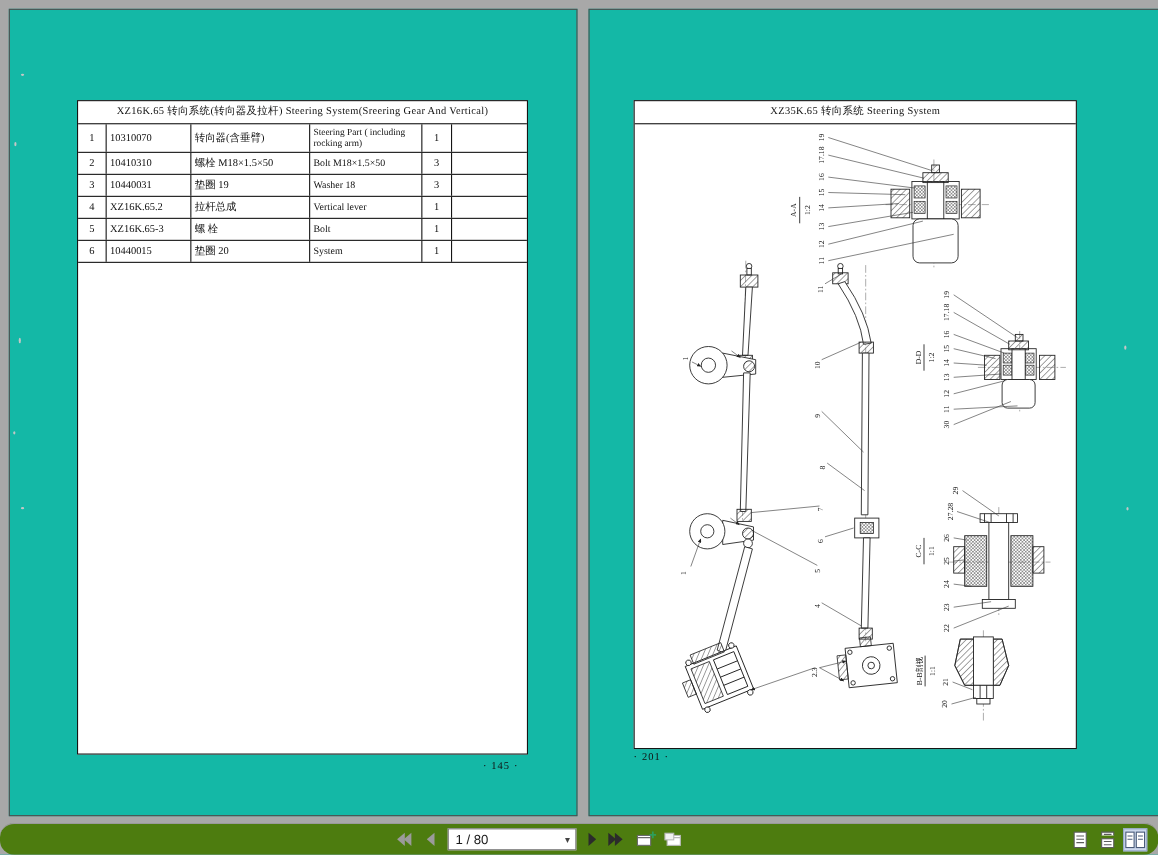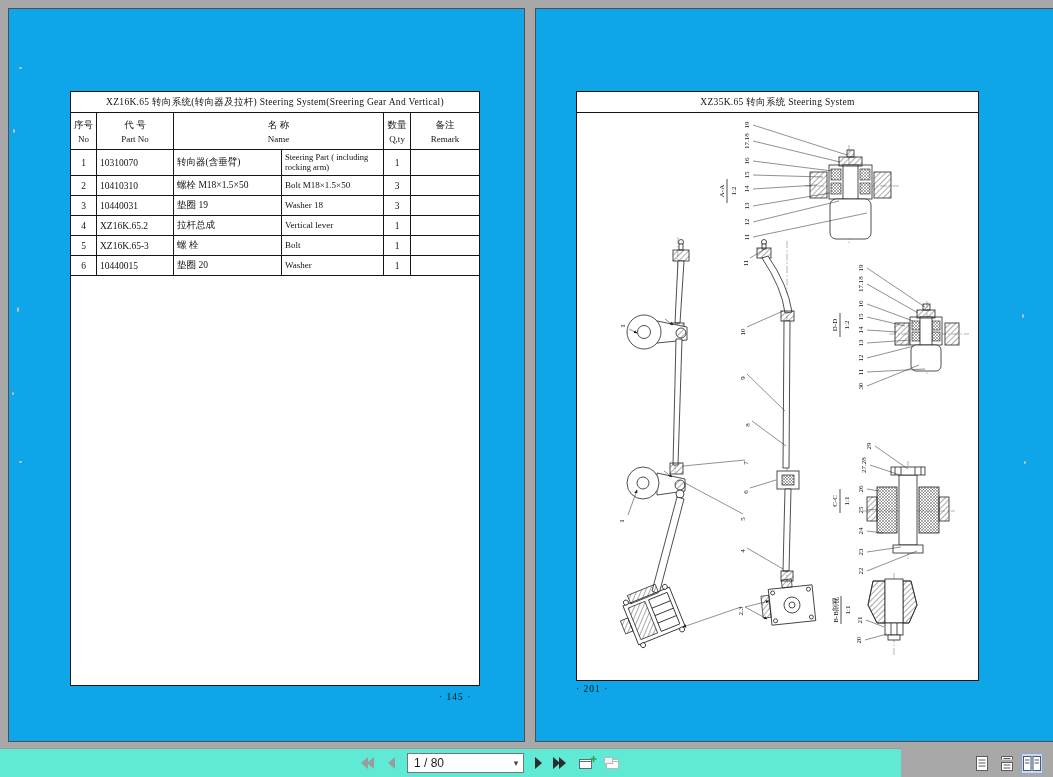--- a/index.html
+++ b/index.html
@@ -1,20 +1,20 @@
 <!DOCTYPE html>
 <html><head>
 <meta charset="utf-8">
 <style>
   html,body{margin:0;padding:0;}
   body{
     width:1053px;height:777px;position:relative;overflow:hidden;
     background:#a8a8a8;font-family:"Liberation Serif",serif;color:#111;
   }
-  .page{position:absolute;top:8px;height:734px;background:#0ea5e9;border:1px solid #4f4f4f;box-sizing:border-box;}
+  .page{position:absolute;top:8px;height:734px;background:#14b8a6;border:1px solid #4f4f4f;box-sizing:border-box;}
   .page-left{left:8px;width:517px;}
   .page-right{left:535px;width:575px;}
   .speck{position:absolute;background:#c6c6c6;border-radius:50%;}
 
   
   .parts-table{position:absolute;left:61px;top:82px;width:410px;height:595px;
     border:1.5px solid #151515;box-sizing:border-box;font-size:9.5px;background:#fff;}
   .t-title{height:20px;line-height:20px;text-align:center;border-bottom:1px solid #151515;
     letter-spacing:.3px;white-space:nowrap;overflow:hidden;}
   .t-head{display:grid;grid-template-columns:26px 77px 210px 27px 68px;height:36px;
@@ -41,22 +41,22 @@
     font-size:9.5px;letter-spacing:.3px;white-space:nowrap;}
   .diagram-box svg{display:block;}
   .dline{stroke:#222;stroke-width:.8;fill:none;}
   .dfill{stroke:#222;stroke-width:.8;fill:#fff;}
   .leader{stroke:#333;stroke-width:.55;fill:none;}
   .cl{stroke:#555;stroke-width:.45;stroke-dasharray:7 2 1.5 2;fill:none;}
   .callout{font-family:"Liberation Serif",serif;font-size:7px;fill:#111;}
   .vlabel{font-family:"Liberation Serif",serif;font-size:7px;fill:#111;}
 
   
-  .toolbar{position:absolute;left:0;bottom:0;width:901px;height:29px;background:#5eead4;
-    border-top:1px solid #9a9a9a;box-sizing:border-box;font-family:"Liberation Sans",sans-serif;}
+  .toolbar{position:absolute;left:0;bottom:0;width:1053px;height:29px;background:#4d7c0f;
+    border-top:1px solid #9a9a9a;box-sizing:border-box;font-family:"Liberation Sans",sans-serif;border-radius:13px;}
   .tb-btn{position:absolute;width:20px;height:18px;top:5px;display:flex;align-items:center;justify-content:center;cursor:pointer;}
   .page-box{position:absolute;left:407px;top:4px;width:117px;height:20px;background:#fff;
     border:1px solid #767676;box-sizing:border-box;display:flex;align-items:center;}
   .page-box .pb-text{font-size:12px;padding-left:6px;flex:1;color:#1a1a1a;}
   .page-box .pb-arrow{width:14px;text-align:center;font-size:9px;color:#444;}
   .view-btn{position:absolute;top:4px;width:22px;height:21px;display:flex;align-items:center;justify-content:center;
     border:1px solid transparent;box-sizing:border-box;cursor:pointer;}
   .view-active{background:#ccd8ec;border:1px solid #94a7c8;}
 </style>
 </head>
@@ -68,42 +68,20 @@
     <span class="speck" style="left:4px;top:120px;width:2px;height:4px;"></span>
     <span class="speck" style="left:8px;top:298px;width:2px;height:5px;"></span>
     <span class="speck" style="left:3px;top:383px;width:2px;height:3px;"></span>
     <span class="speck" style="left:10px;top:452px;width:3px;height:2px;"></span>
     <span class="speck" style="left:62px;top:192px;width:8px;height:5px;background:#ddd;"></span>
   </div>
 
   <div class="parts-table">
     <div class="t-title">XZ16K.65  转向系统(转向器及拉杆)  Steering System(Sreering Gear And Vertical)</div>
 
-    <div class="t-head">
-      <div class="cell">
-        <span>序号</span>
-        <span class="en">No</span>
-      </div>
-      <div class="cell">
-        <span>代  号</span>
-        <span class="en">Part No</span>
-      </div>
-      <div class="cell">
-        <span>名    称</span>
-        <span class="en">Name</span>
-      </div>
-      <div class="cell">
-        <span>数量</span>
-        <span class="en">Q,ty</span>
-      </div>
-      <div class="cell">
-        <span>备注</span>
-        <span class="en">Remark</span>
-      </div>
-    </div>
 
     <div class="t-row row-tall">
       <div class="cell c-no">1</div>
       <div class="cell">10310070</div>
       <div class="cell">转向器(含垂臂)</div>
       <div class="cell c-en">Steering Part ( including rocking arm)</div>
       <div class="cell c-qty">1</div>
       <div class="cell"></div>
     </div>
     <div class="t-row">
@@ -135,21 +113,21 @@
       <div class="cell">XZ16K.65-3</div>
       <div class="cell">螺  栓</div>
       <div class="cell c-en">Bolt</div>
       <div class="cell c-qty">1</div>
       <div class="cell"></div>
     </div>
     <div class="t-row">
       <div class="cell c-no">6</div>
       <div class="cell">10440015</div>
       <div class="cell">垫圈 20</div>
-      <div class="cell c-en">Washer</div>
+      <div class="cell c-en">System</div>
       <div class="cell c-qty">1</div>
       <div class="cell"></div>
     </div>
   </div>
 
   <div class="page-num pn-left">· 145 ·</div>
 </div>
 
 <div class="page page-right">
   <div>

